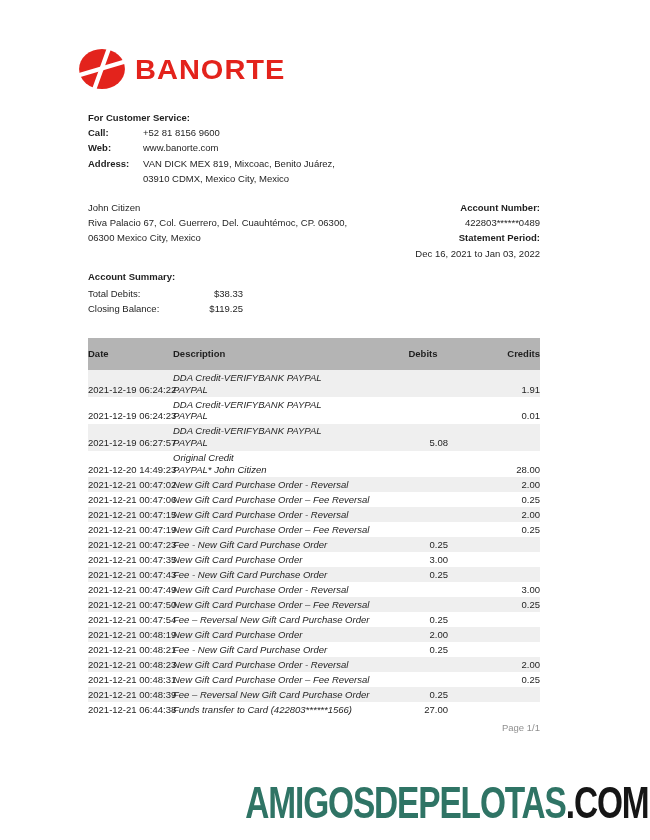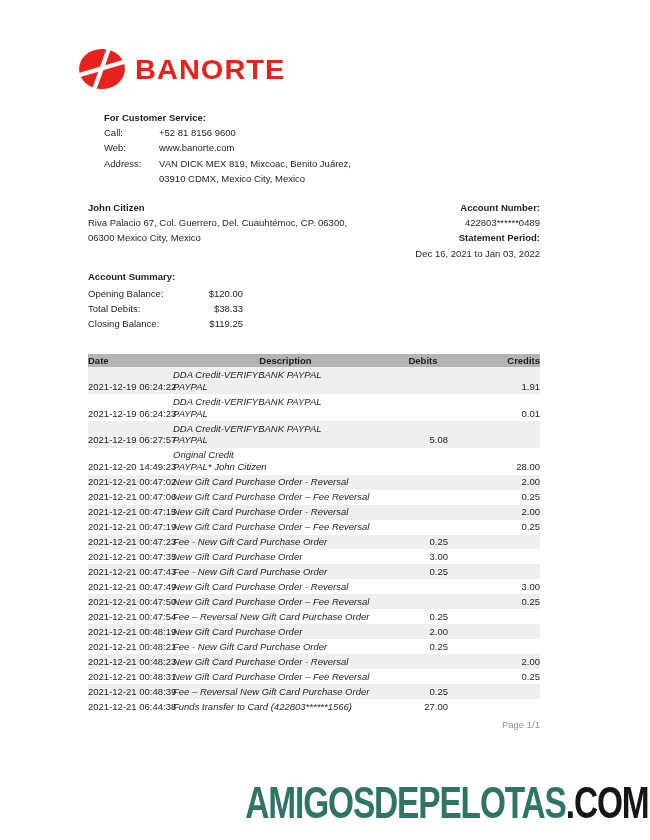--- a/index.html
+++ b/index.html
@@ -21,50 +21,50 @@
 
   
   .logo{display:flex;align-items:center;margin-left:-10px;height:46px;}
   .logo-icon{width:48px;height:42px;color:var(--brand-red);}
   .logo-text{
     color:var(--brand-red);font-weight:bold;font-size:29px;letter-spacing:1px;
     margin-left:9px;transform:scaleY(0.96);
   }
 
   
-  .cs{margin-top:18px;margin-left:16px;}
+  .cs{margin-top:18px;}
   .cs-heading{font-weight:bold;line-height:15.2px;}
   .cs-row{display:flex;line-height:15.2px;}
-  .cs-label{font-weight:normal;width:55px;flex:0 0 55px;}
+  .cs-label{font-weight:bold;width:55px;flex:0 0 55px;}
   .cs-value{}
 
   
   .acct-row{margin-top:14px;display:flex;justify-content:space-between;}
   .holder{line-height:15.2px;}
-  .holder-name{font-weight:bold;}
+  .holder-name{font-weight:normal;}
   .acct-info{text-align:right;line-height:15.2px;}
   .bold{font-weight:bold;}
 
   
   .summary{margin-top:8px;}
   .summary-heading{font-weight:bold;line-height:15.2px;margin-bottom:2px;}
   .summary-row{display:flex;width:155px;line-height:15.2px;}
   .summary-label{flex:0 0 108px;}
   .summary-value{flex:1;text-align:right;}
 
   
   .tx-wrap{margin-top:22px;}
   table.tx{width:452px;border-collapse:collapse;table-layout:fixed;}
   col.c-date{width:85px;} col.c-desc{width:225px;} col.c-debit{width:50px;} col.c-credit{width:92px;}
   table.tx th{
     background:var(--header-gray);font-weight:bold;font-size:9.5px;
-    padding:1px 0;line-height:11.8px;margin-left:28px;
+    padding:10px 0;line-height:11.8px;margin-left:28px;
   }
   th.h-date{text-align:left;padding-left:3px;}
-  th.h-desc{text-align:center;}
+  th.h-desc{text-align:left;}
   th.h-debit{text-align:center;padding-right:6px;}
   th.h-credit{text-align:right;padding-right:3px;}
   table.tx td{vertical-align:bottom;padding:1.6px 0;line-height:11.8px;}
   td.t-date{padding-left:3px;white-space:nowrap;}
   td.t-desc{text-align:left;font-style:italic;}
   td.t-debit{text-align:right;padding-right:6px;}
   td.t-credit{text-align:right;padding-right:3px;}
   tr.odd{background:var(--stripe);}
 
   
@@ -123,24 +123,20 @@
       <div class="bold">Account Number:</div>
       <div>422803******0489</div>
       <div class="bold">Statement Period:</div>
       <div>Dec 16, 2021 to Jan 03, 2022</div>
     </div>
   </div>
 
   <div class="summary">
     <div class="summary-heading">Account Summary:</div>
     <div id="summary-rows">
-        <div class="summary-row">
-          <span class="summary-label">Opening Balance:</span>
-          <span class="summary-value">$120.00</span>
-        </div>
         <div class="summary-row">
           <span class="summary-label">Total Debits:</span>
           <span class="summary-value">$38.33</span>
         </div>
         <div class="summary-row">
           <span class="summary-label">Closing Balance:</span>
           <span class="summary-value">$119.25</span>
         </div>
       </div>
   </div>

